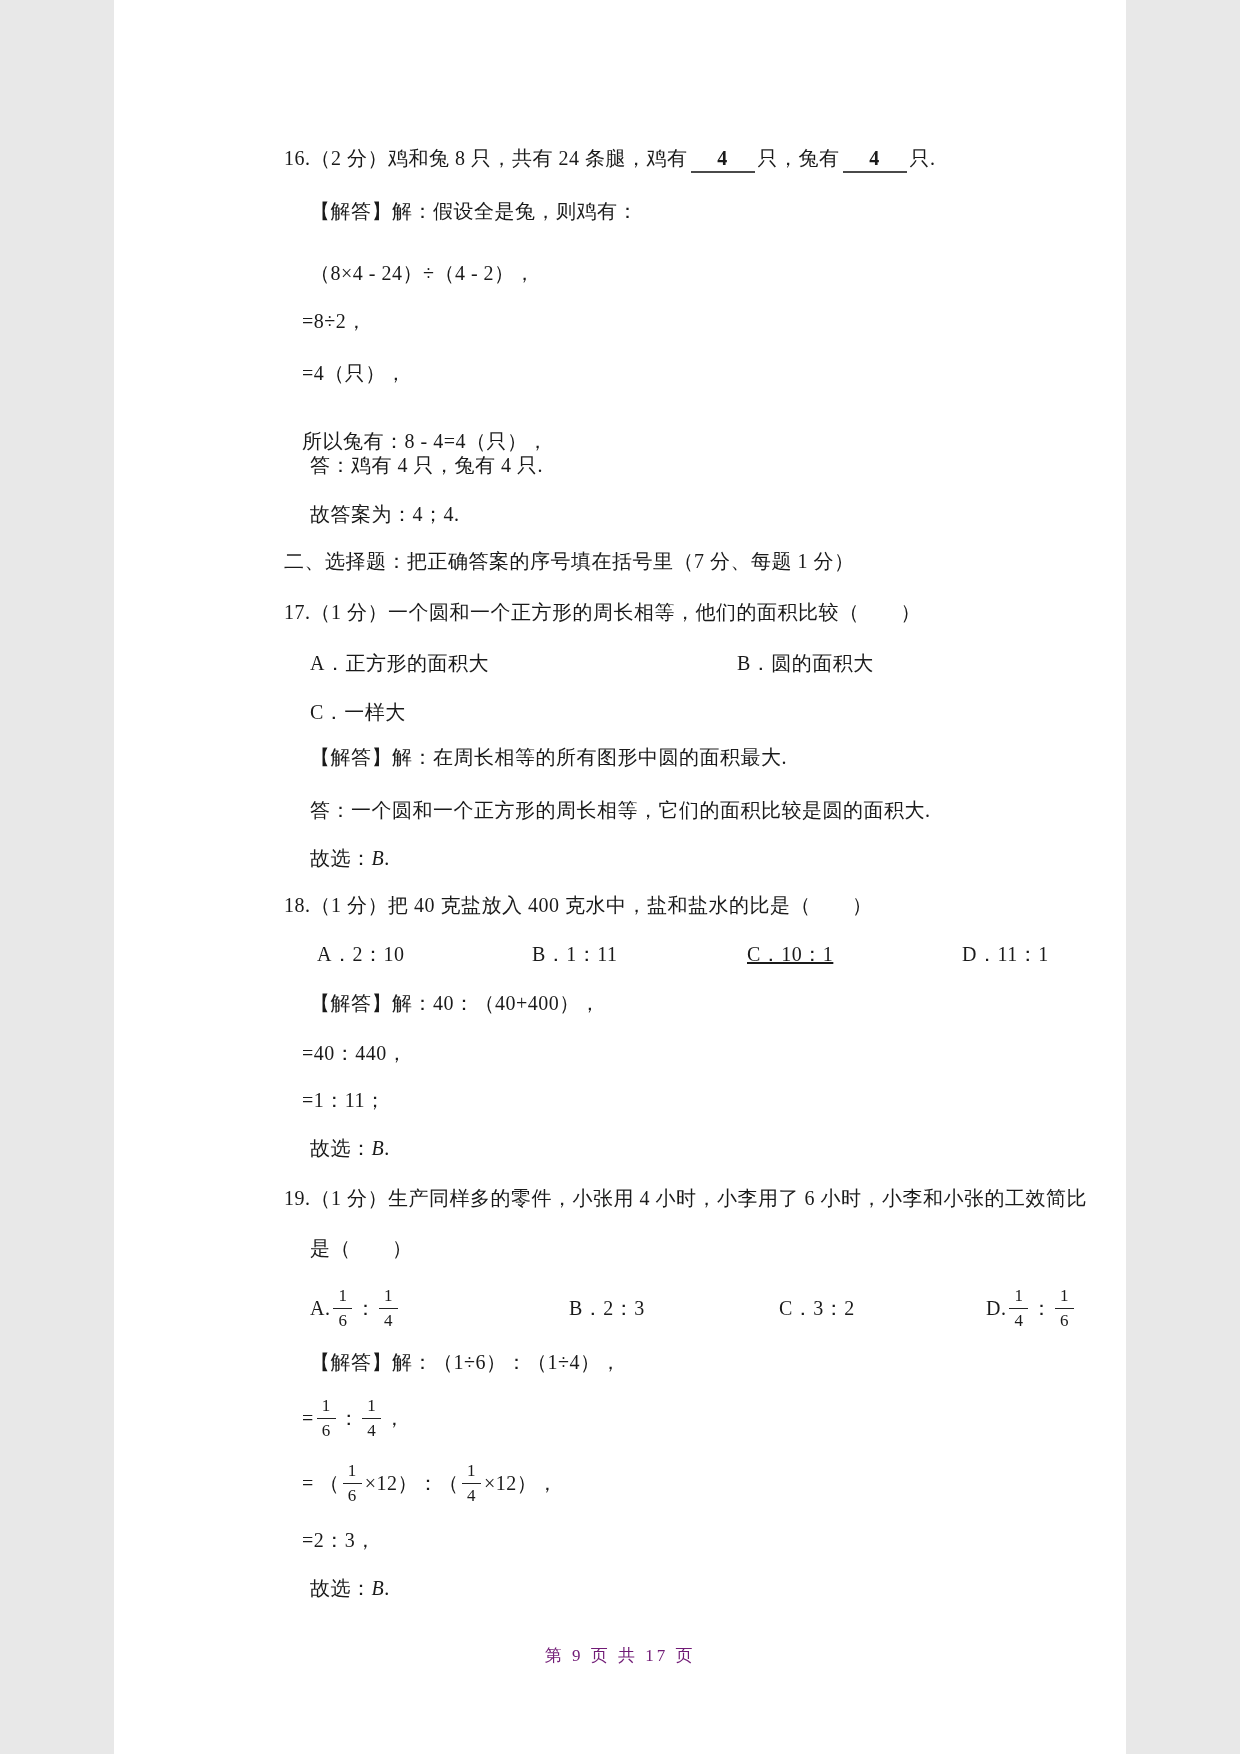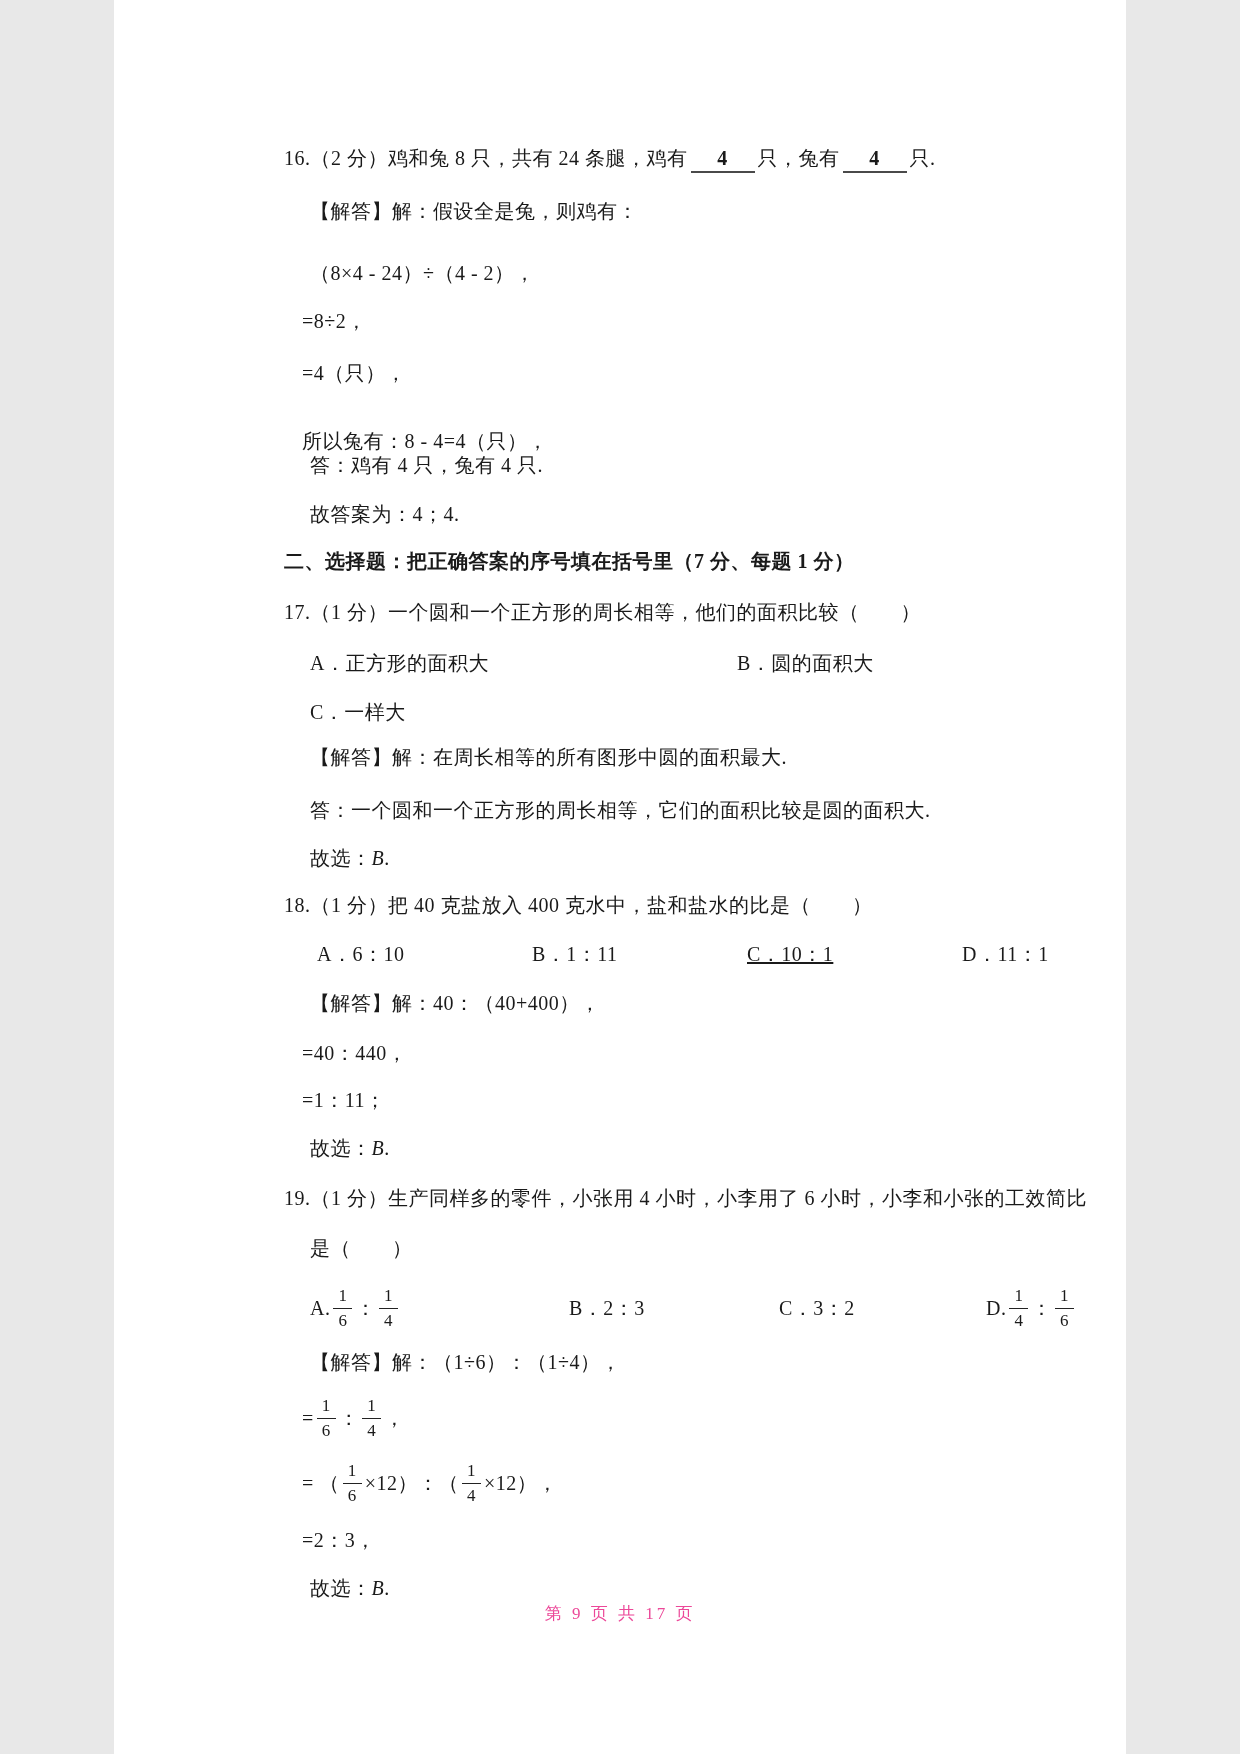--- a/index.html
+++ b/index.html
@@ -12,21 +12,21 @@
     color:#1a1a1a;
     overflow:hidden;
   }
   .ln{
     position:absolute;
     white-space:nowrap;
     font-size:20px;
     line-height:26px;
     letter-spacing:0.5px;
   }
-  .bold{font-weight:bold;}
+  .bold{font-weight:normal;}
   .flexln{display:flex;align-items:center;}
   .blank{
     display:inline-block;
     min-width:30px;
     padding:0 17px;
     text-align:center;
     font-weight:bold;
     border-bottom:2px solid #4a4a4a;
     margin:0 3px;
   }
@@ -37,25 +37,25 @@
     line-height:1.25;
     margin:0 3px;
     vertical-align:middle;
   }
   .frac .fnum{display:block;padding:0 5px 1px 5px;border-bottom:1.6px solid #222;}
   .frac .fden{display:block;padding:1px 5px 0 5px;}
   .em-letter{font-style:italic;}
   .footer{
     position:absolute;
     left:0;right:0;
-    top:1602px;
+    top:1644px;
     text-align:center;
     font-size:17px;
     letter-spacing:3px;
-    color:#ec4899;
+    color:#701a75;
   }
 </style>
 </head>
 <body>
 
 <div class="page">
 
   <div class="ln" style="top:145px;left:170px;">
     <span>16.（2 分）鸡和兔 8 只，共有 24 条腿，鸡有</span><span class="blank">4</span><span>只，兔有</span><span class="blank">4</span><span>只.</span>
   </div>
@@ -73,21 +73,21 @@
   <div class="ln" style="top:650px;left:196px;">A．正方形的面积大</div>
   <div class="ln" style="top:650px;left:623px;">B．圆的面积大</div>
   <div class="ln" style="top:699px;left:196px;">C．一样大</div>
   <div class="ln" style="top:744px;left:196px;">【解答】解：在周长相等的所有图形中圆的面积最大.</div>
   <div class="ln" style="top:797px;left:196px;">答：一个圆和一个正方形的周长相等，它们的面积比较是圆的面积大.</div>
   <div class="ln" style="top:845px;left:196px;">
     <span>故选：</span><span class="em-letter">B</span><span>.</span>
   </div>
 
   <div class="ln" style="top:892px;left:170px;">18.（1 分）把 40 克盐放入 400 克水中，盐和盐水的比是（　　）</div>
-  <div class="ln" style="top:941px;left:203px;">A．6：10</div>
+  <div class="ln" style="top:941px;left:203px;">A．2：10</div>
   <div class="ln" style="top:941px;left:418px;">B．1：11</div>
   <div class="ln" style="top:941px;left:633px;text-decoration:underline;">C．10：1</div>
   <div class="ln" style="top:941px;left:848px;">D．11：1</div>
   <div class="ln" style="top:990px;left:196px;">【解答】解：40：（40+400），</div>
   <div class="ln" style="top:1040px;left:188px;">=40：440，</div>
   <div class="ln" style="top:1087px;left:188px;">=1：11；</div>
   <div class="ln" style="top:1135px;left:196px;">
     <span>故选：</span><span class="em-letter">B</span><span>.</span>
   </div>
 

